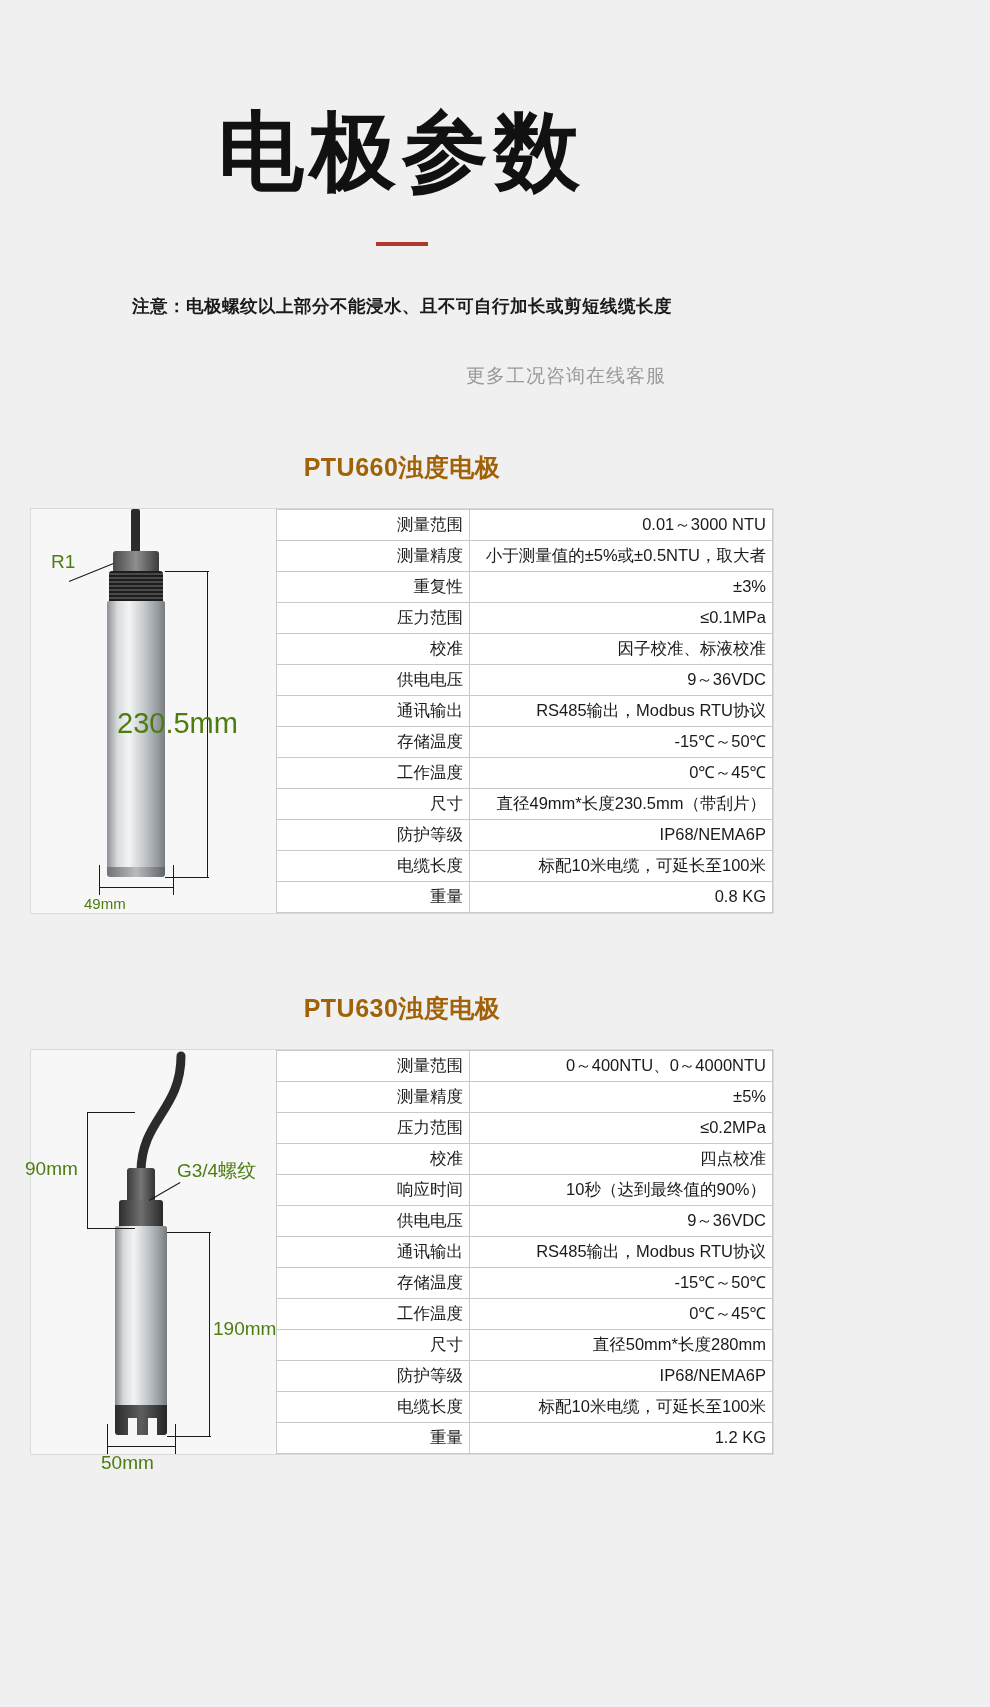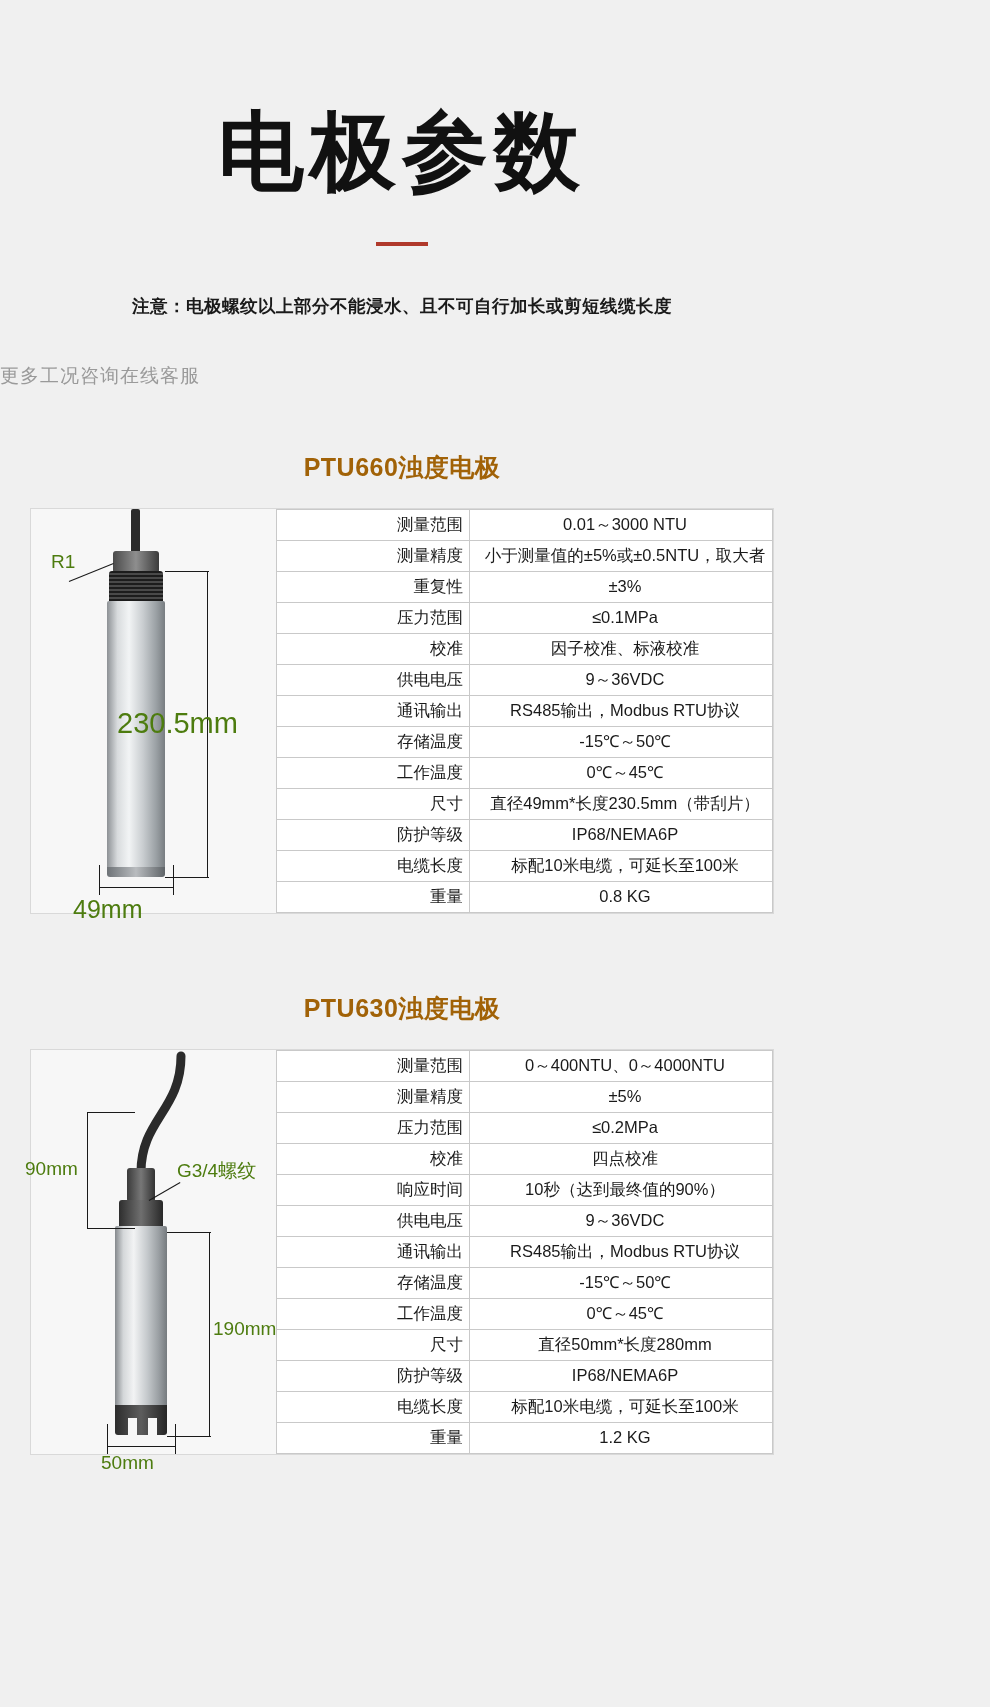--- a/index.html
+++ b/index.html
@@ -39,21 +39,21 @@
   }
   .note {
     text-align: center;
     font-size: 17.5px;
     font-weight: bold;
     color: #1a1a1a;
     margin-top: 48px;
     letter-spacing: 0.5px;
   }
   .service {
-    text-align: left;
+    text-align: right;
     font-size: 19px;
     color: #9a9a9a;
     margin-top: 45px;
     padding-right: 138px;
     letter-spacing: 1px;
   }
   .section-title {
     text-align: center;
     font-size: 25px;
     font-weight: bold;
@@ -92,21 +92,21 @@
     height: 30px;
     padding: 0 6px;
     line-height: 1.2;
   }
   td.key {
     width: 180px;
     text-align: right;
     white-space: nowrap;
   }
   td.val {
-    text-align: center;
+    text-align: right;
     padding-left: 14px;
   }
 
   
   .probe-wrap {
     position: absolute;
     inset: 0;
   }
   .cable {
     position: absolute;
@@ -241,21 +241,21 @@
         <div class="leader" style="left:38px; top:72px; width:48px; transform:rotate(-22deg);"></div>
 
         <div class="dimline" style="left:176px; top:62px; width:1px; height:306px;"></div>
         <div class="dimline" style="left:134px; top:62px; width:44px; height:1px;"></div>
         <div class="dimline" style="left:134px; top:368px; width:44px; height:1px;"></div>
         <div class="dimlabel" style="left:86px; top:198px; font-size:29px;">230.5mm</div>
 
         <div class="dimline" style="left:68px; top:378px; width:74px; height:1px;"></div>
         <div class="dimline" style="left:68px; top:356px; width:1px; height:30px;"></div>
         <div class="dimline" style="left:142px; top:356px; width:1px; height:30px;"></div>
-        <div class="dimlabel" style="left:42px; top:386px; font-size:25px;">49mm</div>
+        <div class="dimlabel" style="left:53px; top:386px; font-size:15px;">49mm</div>
       </div>
     </div>
 
     <div class="panel-table">
       <table>
         <tbody>
           <tr>
               <td class="key">测量范围</td>
               <td class="val">0.01～3000 NTU</td>
             </tr>

